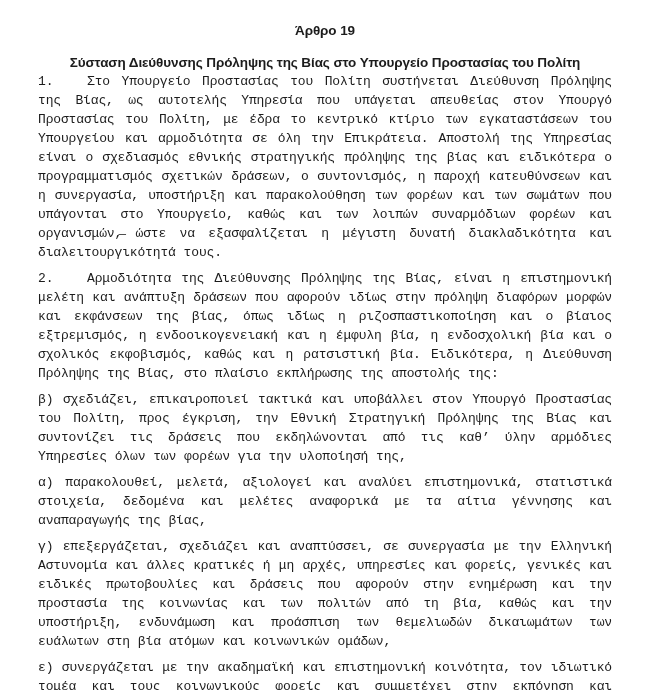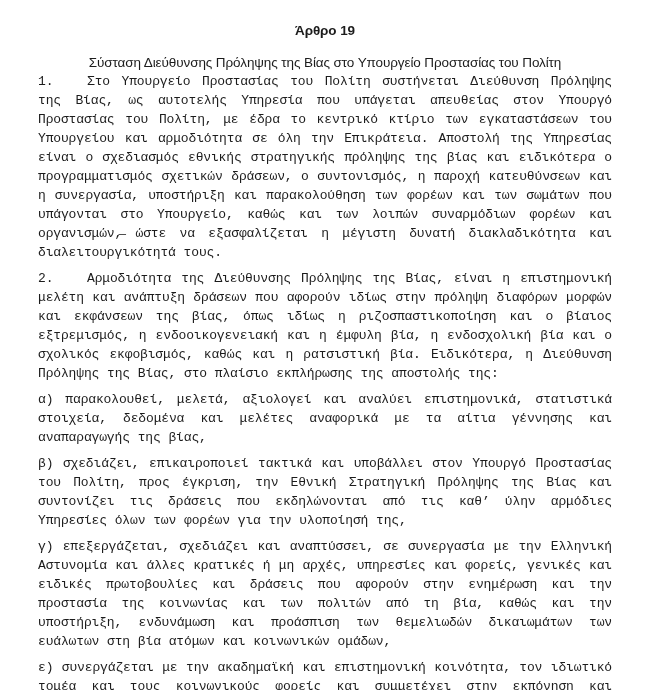--- a/index.html
+++ b/index.html
@@ -25,21 +25,21 @@
     margin: 0;
     font-size: 13.5px;
     font-weight: bold;
     text-align: center;
     line-height: 19px;
     letter-spacing: -0.1px;
   }
   .article-subtitle {
     margin: 13px 0 0 0;
     font-size: 13.5px;
-    font-weight: normal;
+    font-weight: bold;
     text-align: center;
     line-height: 19px;
     letter-spacing: -0.1px;
   }
   .body-text {
     margin-top: 0;
   }
   .para {
     margin: 0 0 7px 0;
     font-size: 13px;
@@ -65,23 +65,23 @@
   <h1 class="article-title">Άρθρο 19</h1>
 
   <h2 class="article-subtitle">Σύσταση Διεύθυνσης Πρόληψης της Βίας στο Υπουργείο Προστασίας του Πολίτη</h2>
 
   <section class="body-text">
 
     <p class="para"><span class="num">1.</span><span>Στο Υπουργείο Προστασίας του Πολίτη συστήνεται Διεύθυνση Πρόληψης της Βίας, ως αυτοτελής Υπηρεσία που υπάγεται απευθείας στον Υπουργό Προστασίας του Πολίτη, με έδρα το κεντρικό κτίριο των εγκαταστάσεων του Υπουργείου και αρμοδιότητα σε όλη την Επικράτεια. Αποστολή της Υπηρεσίας είναι ο σχεδιασμός εθνικής στρατηγικής πρόληψης της βίας και ειδικότερα ο προγραμματισμός σχετικών δράσεων, ο συντονισμός, η παροχή κατευθύνσεων και η συνεργασία, υποστήριξη και παρακολούθηση των φορέων και των σωμάτων που υπάγονται στο Υπουργείο, καθώς και των λοιπών συναρμόδιων φορέων και οργανισμών,̶ ώστε να εξασφαλίζεται η μέγιστη δυνατή διακλαδικότητα και διαλειτουργικότητά τους.</span></p>
 
     <p class="para"><span class="num">2.</span><span>Αρμοδιότητα της Διεύθυνσης Πρόληψης της Βίας, είναι η επιστημονική μελέτη και ανάπτυξη δράσεων που αφορούν ιδίως στην πρόληψη διαφόρων μορφών και εκφάνσεων της βίας, όπως ιδίως η ριζοσπαστικοποίηση και ο βίαιος εξτρεμισμός, η ενδοοικογενειακή και η έμφυλη βία, η ενδοσχολική βία και ο σχολικός εκφοβισμός, καθώς και η ρατσιστική βία. Ειδικότερα, η Διεύθυνση Πρόληψης της Βίας, στο πλαίσιο εκπλήρωσης της αποστολής της:</span></p>
 
+    <p class="para"><span>β) σχεδιάζει, επικαιροποιεί τακτικά και υποβάλλει στον Υπουργό Προστασίας του Πολίτη, προς έγκριση, την Εθνική Στρατηγική Πρόληψης της Βίας και συντονίζει τις δράσεις που εκδηλώνονται από τις καθ’ ύλην αρμόδιες Υπηρεσίες όλων των φορέων για την υλοποίησή της,</span></p>
+
     <p class="para"><span>α) παρακολουθεί, μελετά, αξιολογεί και αναλύει επιστημονικά, στατιστικά στοιχεία, δεδομένα και μελέτες αναφορικά με τα αίτια γέννησης και αναπαραγωγής της βίας,</span></p>
-
-    <p class="para"><span>β) σχεδιάζει, επικαιροποιεί τακτικά και υποβάλλει στον Υπουργό Προστασίας του Πολίτη, προς έγκριση, την Εθνική Στρατηγική Πρόληψης της Βίας και συντονίζει τις δράσεις που εκδηλώνονται από τις καθ’ ύλην αρμόδιες Υπηρεσίες όλων των φορέων για την υλοποίησή της,</span></p>
 
     <p class="para"><span>γ) επεξεργάζεται, σχεδιάζει και αναπτύσσει, σε συνεργασία με την Ελληνική Αστυνομία και άλλες κρατικές ή μη αρχές, υπηρεσίες και φορείς, γενικές και ειδικές πρωτοβουλίες και δράσεις που αφορούν στην ενημέρωση και την προστασία της κοινωνίας και των πολιτών από τη βία, καθώς και την υποστήριξη, ενδυνάμωση και προάσπιση των θεμελιωδών δικαιωμάτων των ευάλωτων στη βία ατόμων και κοινωνικών ομάδων,</span></p>
 
 
     <p class="para"><span>ε) συνεργάζεται με την ακαδημαϊκή και επιστημονική κοινότητα, τον ιδιωτικό τομέα και τους κοινωνικούς φορείς και συμμετέχει στην εκπόνηση και υλοποίηση σύγχρονων ερευνητικών προγραμμάτων,</span></p>
 
   </section>
 </main>
 
 </body></html>

